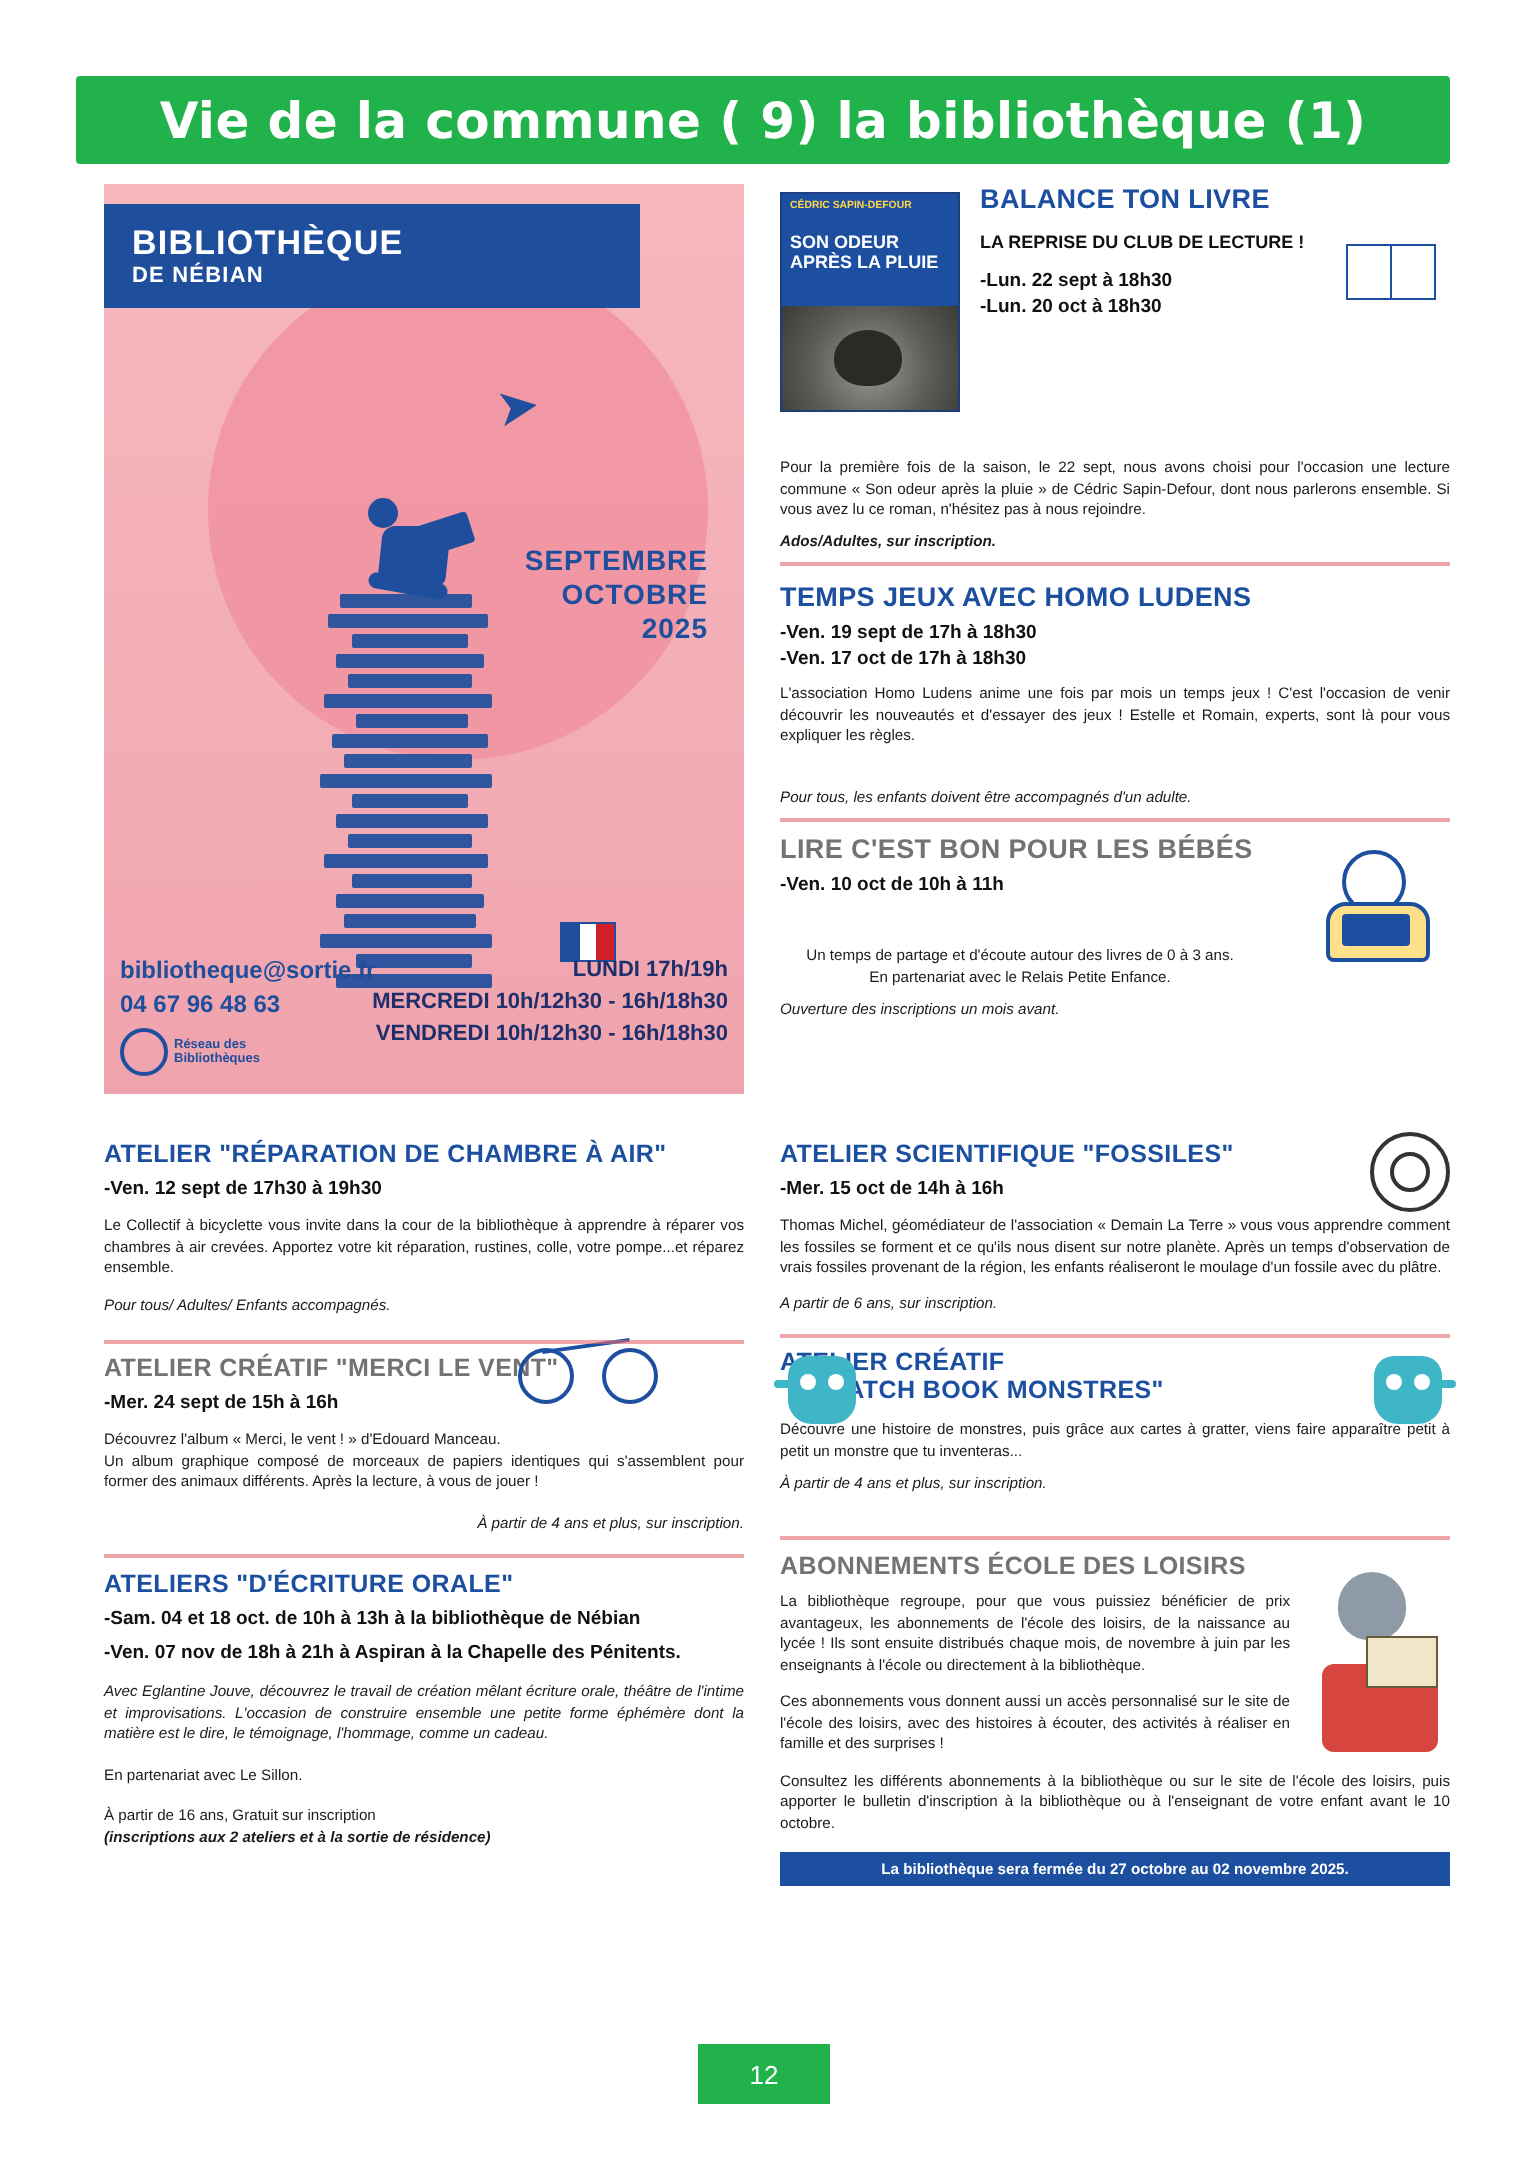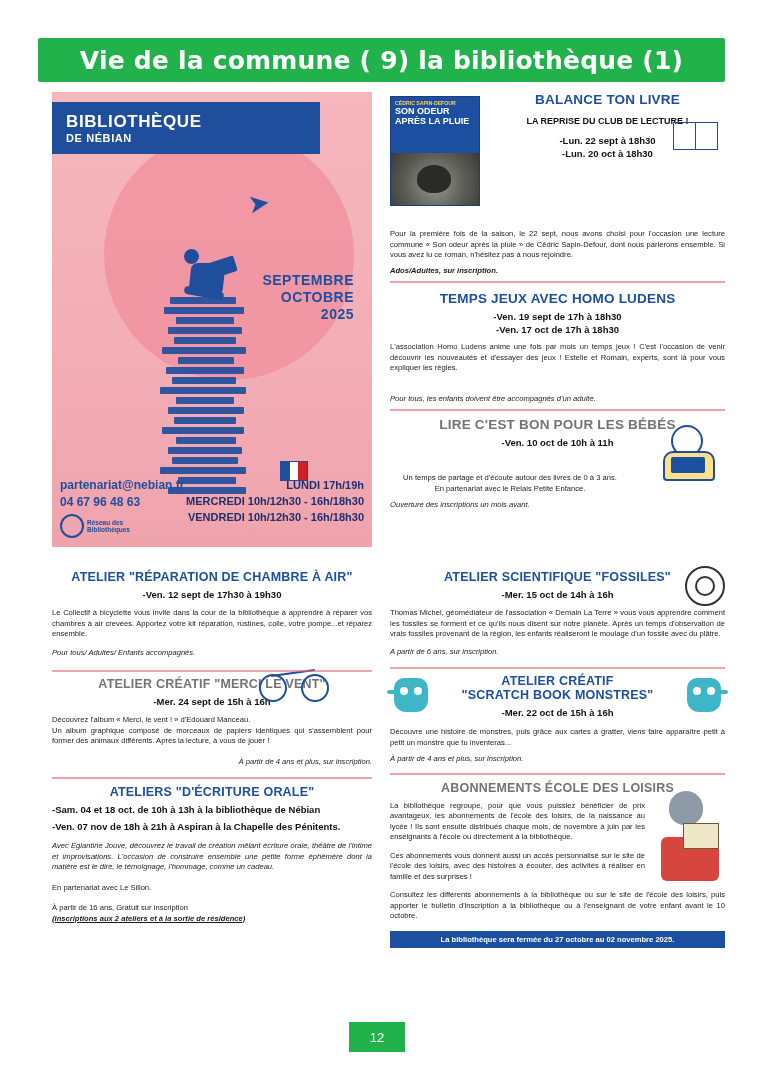--- a/index.html
+++ b/index.html
@@ -95,38 +95,38 @@
     background:linear-gradient(90deg,#1f4e9c 0 34%, #ffffff 34% 66%, #cf2027 66% 100%);
     border:1px solid #1f4e9c;
   }
 
   
   .rcol{position:absolute;left:390px;top:92px;width:335px;}
   .book-cover{
     width:88px;height:108px;background:#1d4fa0;position:relative;overflow:hidden;border:1px solid #1b3f7d;
   }
   .book-cover .bc-top{color:#ffd54a;font-size:5.2px;font-weight:bold;padding:3px 4px 0;line-height:6px;}
-  .book-cover .bc-title{color:#fff;font-weight:bold;font-size:9px;line-height:9.5px;padding:1px 4px;}
+  .book-cover .bc-title{color:#fff;font-weight:bold;font-size:9px;line-height:9.5px;padding:11px 4px;}
   .book-cover .bc-photo{
     position:absolute;left:0;bottom:0;width:88px;height:52px;
     background:radial-gradient(circle at 50% 60%, #9a9a95 0%, #5d5d58 55%, #3a3a36 100%);
   }
   .book-cover .bc-photo:after{
     content:"";position:absolute;left:26px;top:12px;width:34px;height:28px;border-radius:50% 50% 45% 45%;
     background:#2a2a27;
   }
   .h-red{color:#737373;}
   .h-blue{color:#1d4fa0;}
   .sec-title{
     font-weight:bold;font-size:13.5px;letter-spacing:.2px;margin:0 0 4px 0;
   }
   .sub-bold{font-weight:bold;font-size:9.5px;line-height:13px;color:#111;}
   .body-txt{font-size:7.6px;line-height:10.5px;color:#1b1b1b;text-align:justify;}
   .italic{font-style:italic;}
-  .center{text-align:center;}
+  .center{text-align:left;}
 
   
   .lcol{position:absolute;left:52px;top:570px;width:320px;}
   .rcol2{position:absolute;left:390px;top:570px;width:335px;}
 
   
   .bike{position:absolute;left:205px;top:96px;width:80px;height:34px;}
   .bike .w{position:absolute;top:8px;width:24px;height:24px;border:2px solid #1d4fa0;border-radius:50%;}
   .bike .w1{left:2px;} .bike .w2{left:44px;}
   .bike .bar{position:absolute;left:14px;top:6px;width:44px;height:2px;background:#1d4fa0;transform:rotate(-8deg);}
@@ -147,21 +147,21 @@
   .bookicon{position:absolute;right:8px;top:30px;width:44px;height:26px;}
   .bookicon .p{position:absolute;top:0;width:21px;height:26px;border:1.5px solid #1d4fa0;}
   .bookicon .p1{left:0;} .bookicon .p2{left:22px;}
 
   .wolf{position:absolute;right:2px;top:8px;width:62px;height:92px;}
   .wolf .ch{position:absolute;left:0;bottom:0;width:58px;height:44px;background:#d7453f;border-radius:6px;}
   .wolf .hd{position:absolute;left:8px;top:2px;width:34px;height:34px;background:#8e9aa6;border-radius:50% 50% 45% 45%;}
   .wolf .bk{position:absolute;left:22px;top:34px;width:34px;height:24px;background:#f0e6c8;border:1.5px solid #6a5a3a;}
 
   .footer-band{
-    position:absolute;left:349px;top:1022px;width:56px;height:30px;background:#22b24c;
+    position:absolute;left:349px;top:1022px;width:66px;height:30px;background:#22b24c;
     display:flex;align-items:center;justify-content:center;color:#fff;font-size:13px;
   }
   .blue-strip{
     background:#1d4fa0;color:#fff;font-weight:bold;font-size:7.6px;
     text-align:center;padding:4px 2px;
   }
   .redline{height:2px;background:#e36a72;opacity:.6;margin:5px 0;}
 </style>
 </head>
 <body>
@@ -208,21 +208,21 @@
       <div class="bk" style="top:130px;width:82px;left:-8px;"></div>
       <div class="bk" style="top:140px;width:60px;left:6px;"></div>
       <div class="bk" style="top:150px;width:74px;left:-2px;"></div>
       <div class="bk" style="top:160px;width:66px;left:2px;"></div>
       <div class="bk" style="top:170px;width:86px;left:-10px;"></div>
       <div class="bk" style="top:180px;width:58px;left:8px;"></div>
       <div class="bk" style="top:190px;width:78px;left:-2px;"></div>
     </div>
 
     <div class="contact">
-      <div>partenariat@nebian.fr</div>
+      <div>bibliotheque@sortie.fr</div>
       <div>04 67 96 48 63</div>
     </div>
     <div class="flag"></div>
     <div class="hours">
       <div>LUNDI 17h/19h</div>
       <div>MERCREDI 10h/12h30 - 16h/18h30</div>
       <div>VENDREDI 10h/12h30 - 16h/18h30</div>
     </div>
     <div class="logo">
       <div class="ring"></div>
@@ -302,21 +302,21 @@
 
     <div class="redline" style="margin-top:10px;"></div>
 
     <div style="margin-top:6px;position:relative;">
       <div class="sec-title h-blue center" style="font-size:12.5px;">ATELIERS "D'ÉCRITURE ORALE"</div>
       <div class="sub-bold" style="margin-top:2px;">-Sam. 04 et 18 oct. de 10h à 13h à la bibliothèque de Nébian</div>
       <div class="sub-bold" style="margin-top:4px;">-Ven. 07 nov de 18h à 21h à Aspiran à la Chapelle des Pénitents.</div>
       <div class="body-txt italic" style="margin-top:8px;">Avec Eglantine Jouve, découvrez le travail de création mêlant écriture orale, théâtre de l'intime et improvisations. L'occasion de construire ensemble une petite forme éphémère dont la matière est le dire, le témoignage, l'hommage, comme un cadeau.</div>
       <div class="body-txt" style="margin-top:10px;">En partenariat avec Le Sillon.</div>
       <div class="body-txt" style="margin-top:10px;width:200px;">À partir de 16 ans, Gratuit sur inscription</div>
-      <div class="body-txt italic" style="font-weight:bold;width:200px;text-decoration:underline;">(inscriptions aux 2 ateliers et à la sortie de résidence)</div>
+      <div class="body-txt italic" style="font-weight:bold;width:200px;">(inscriptions aux 2 ateliers et à la sortie de résidence)</div>
 
     </div>
   </div>
 
   <div class="rcol2">
 
     <div style="position:relative;">
       <div class="sec-title h-blue center" style="font-size:12.5px;">ATELIER SCIENTIFIQUE "FOSSILES"</div>
       <div class="sub-bold center">-Mer. 15 oct de 14h à 16h</div>
       <div class="body-txt" style="margin-top:7px;">Thomas Michel, géomédiateur de l'association « Demain La Terre » vous vous apprendre comment les fossiles se forment et ce qu'ils nous disent sur notre planète. Après un temps d'observation de vrais fossiles provenant de la région, les enfants réaliseront le moulage d'un fossile avec du plâtre.</div>
@@ -328,21 +328,20 @@
 
     <div style="margin-top:4px;position:relative;min-height:86px;">
       <div class="monster" style="left:4px;top:4px;">
           <div class="arm" style="left:-7px;"></div>
         </div>
       <div class="monster" style="right:4px;top:4px;position:absolute;">
           <div class="arm" style="right:-7px;"></div>
         </div>
       <div class="sec-title h-blue center" style="font-size:12.5px;margin-bottom:0;">ATELIER CRÉATIF</div>
       <div class="sec-title h-blue center" style="font-size:12.5px;">"SCRATCH BOOK MONSTRES"</div>
-      <div class="sub-bold center">-Mer. 22 oct de 15h à 16h</div>
       <div class="body-txt" style="margin-top:8px;">Découvre une histoire de monstres, puis grâce aux cartes à gratter, viens faire apparaître petit à petit un monstre que tu inventeras...</div>
       <div class="body-txt italic" style="margin-top:6px;">À partir de 4 ans et plus, sur inscription.</div>
     </div>
 
     <div class="redline" style="margin-top:8px;"></div>
 
     <div style="margin-top:6px;position:relative;">
       <div class="sec-title h-red center" style="font-size:12.5px;">ABONNEMENTS ÉCOLE DES LOISIRS</div>
       <div class="body-txt" style="margin-top:6px;width:255px;">La bibliothèque regroupe, pour que vous puissiez bénéficier de prix avantageux, les abonnements de l'école des loisirs, de la naissance au lycée ! Ils sont ensuite distribués chaque mois, de novembre à juin par les enseignants à l'école ou directement à la bibliothèque.</div>
       <div class="body-txt" style="margin-top:8px;width:255px;">Ces abonnements vous donnent aussi un accès personnalisé sur le site de l'école des loisirs, avec des histoires à écouter, des activités à réaliser en famille et des surprises !</div>

